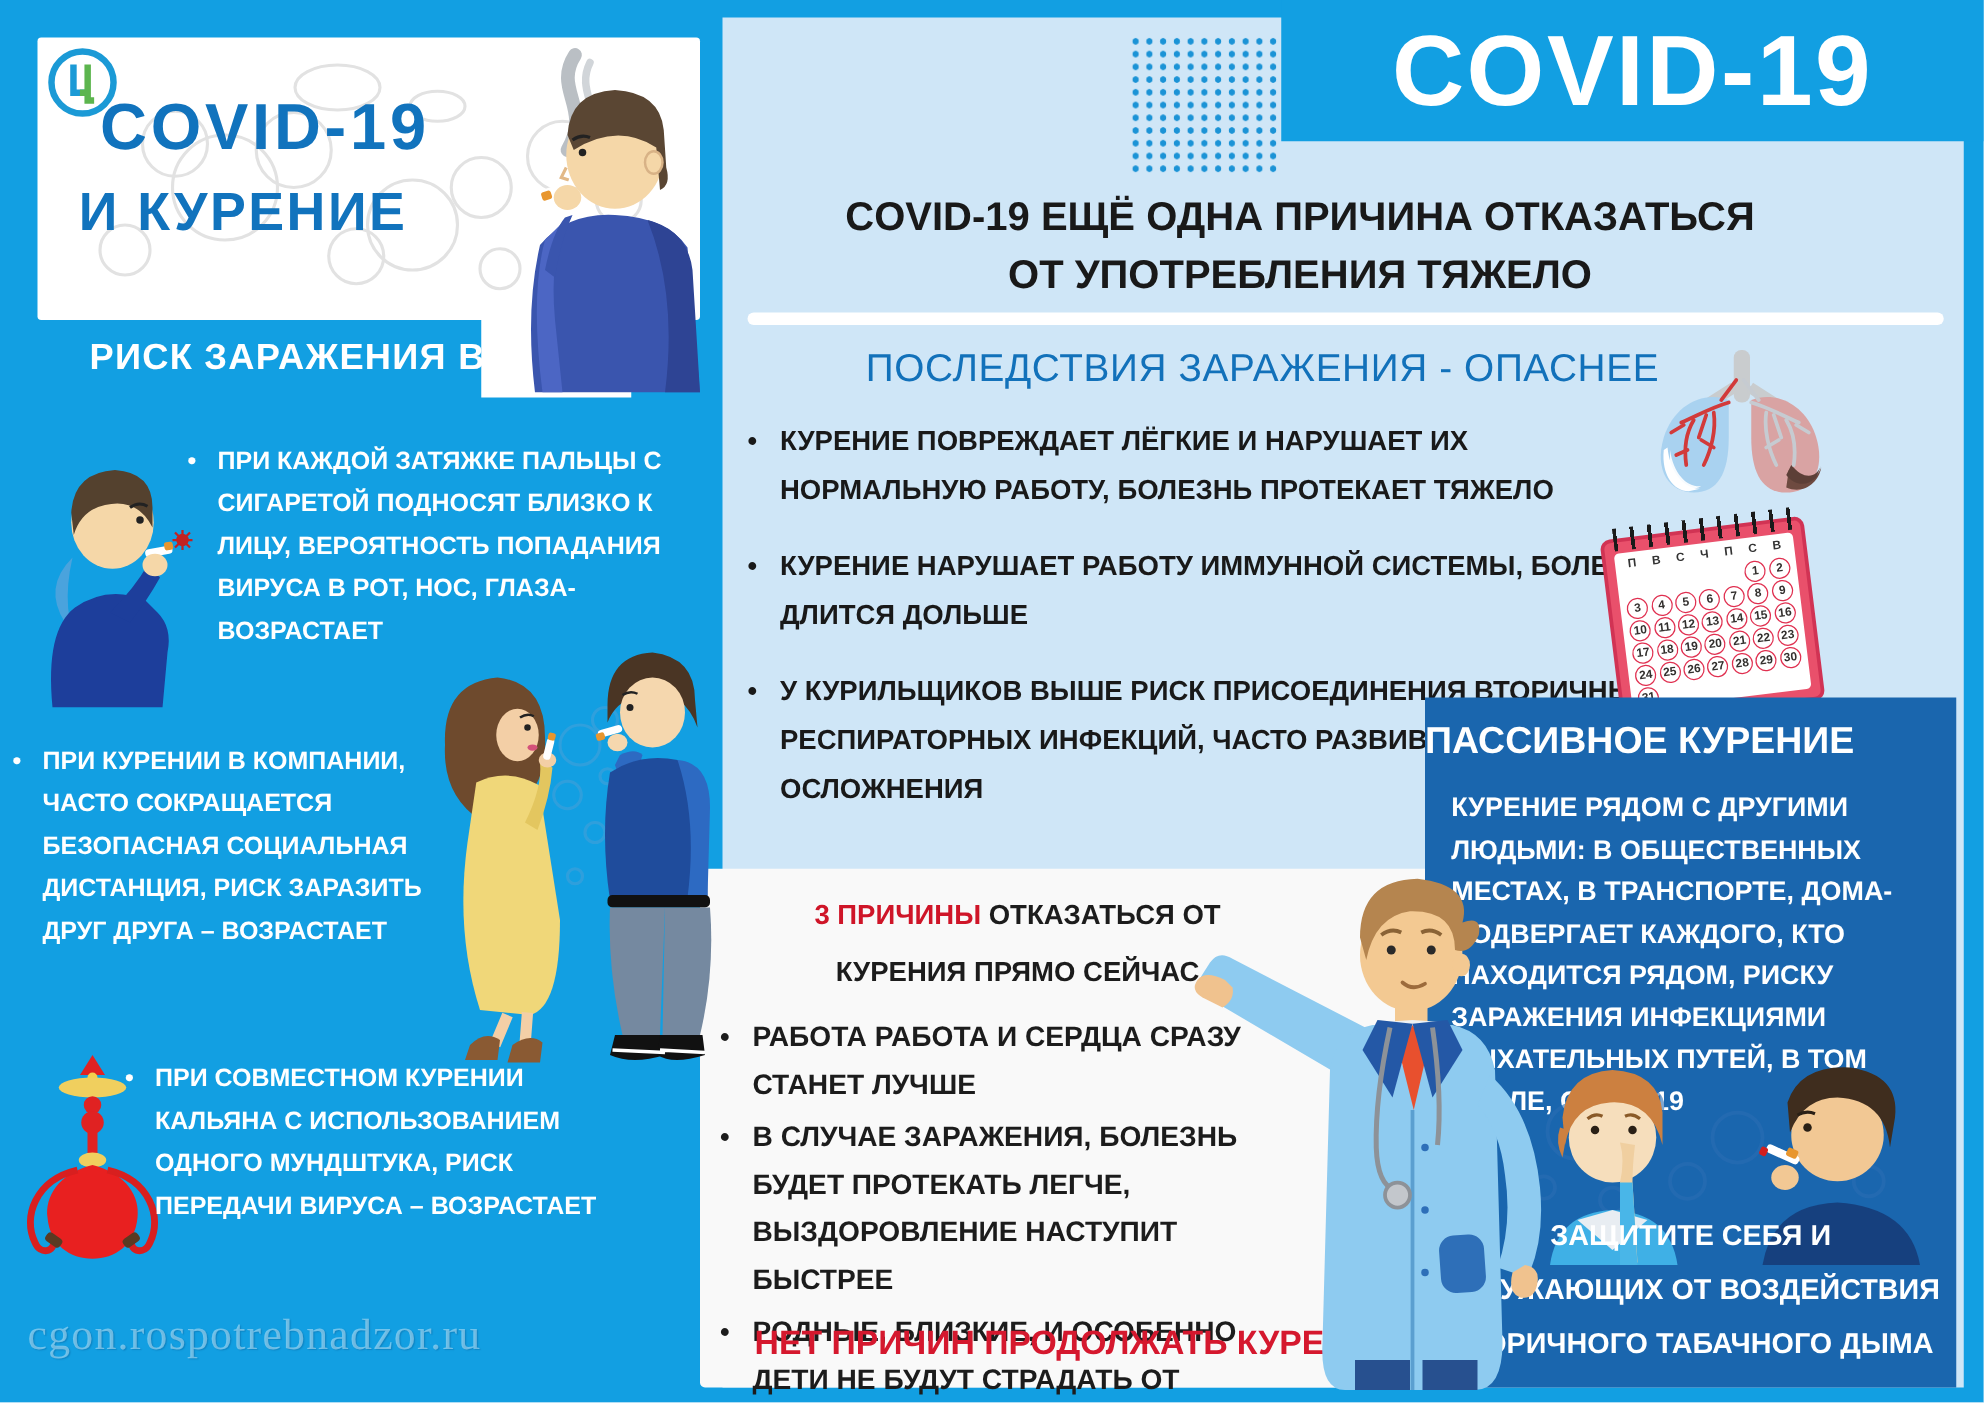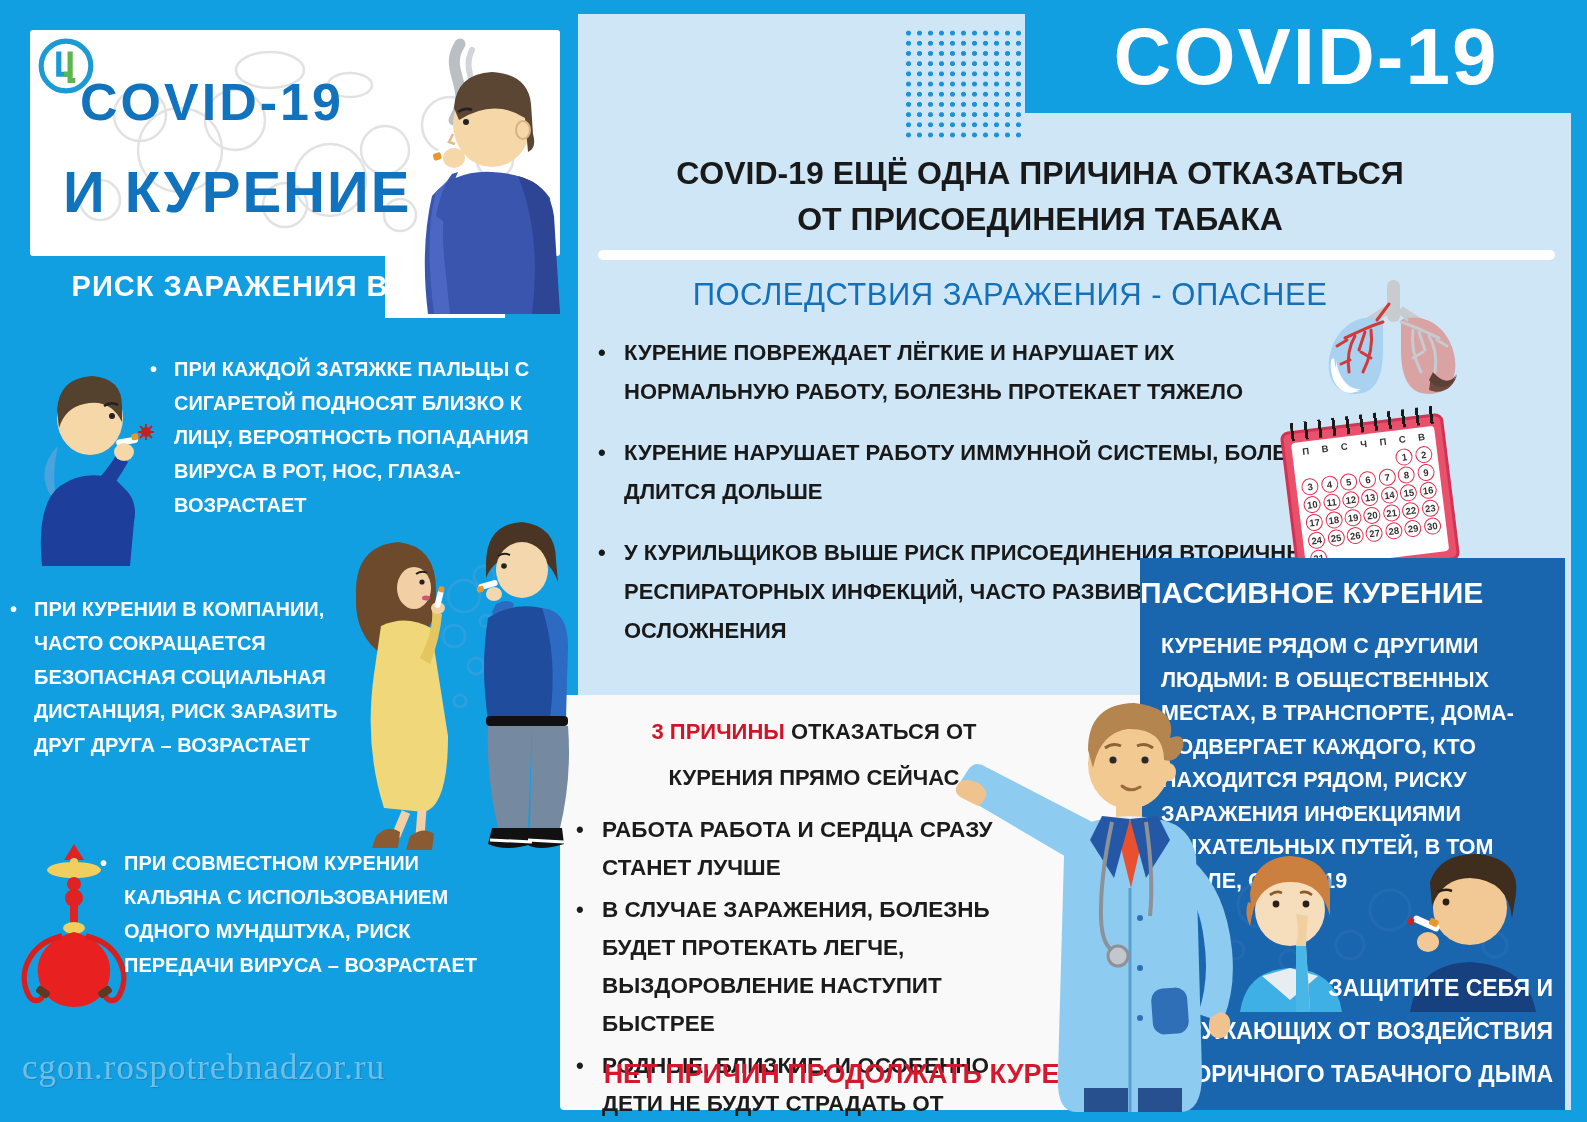--- a/index.html
+++ b/index.html
@@ -25,21 +25,21 @@
   .b-row{display:flex;margin-bottom:22px;}
   .b-dot{flex:0 0 26px;font-weight:bold;}
   .conseq-list .b-row{color:#191919;font-weight:bold;font-size:22px;line-height:39px;}
   .conseq-list .b-dot{color:#191919;font-size:22px;}
 
   
   .white-card{position:absolute;left:30px;top:30px;width:530px;height:226px;background:#fff;border-radius:3px;}
   .card-tab{position:absolute;left:385px;top:254px;width:120px;height:64px;background:#fff;}
   .card-smoke{position:absolute;left:0;top:0;width:530px;height:226px;}
   .card-title1{position:absolute;left:50px;top:42px;color:#1173bd;font-weight:bold;font-size:52px;letter-spacing:3px;}
-  .card-title2{position:absolute;left:33px;top:128px;color:#1173bd;font-weight:bold;font-size:58px;letter-spacing:2px;text-align:right;}
+  .card-title2{position:absolute;left:33px;top:116px;color:#1173bd;font-weight:bold;font-size:43px;letter-spacing:2px;text-align:right;}
   .card-man{position:absolute;left:392px;top:36px;width:168px;height:278px;z-index:4;}
   .risk-header{position:absolute;left:30px;top:270px;width:480px;text-align:center;
     color:#fff;font-weight:bold;font-size:29px;letter-spacing:1px;}
   .wbullets{color:#fff;font-weight:bold;font-size:20px;line-height:34px;position:absolute;}
   .wb1{left:150px;top:352px;width:410px;}
   .wb2{left:10px;top:592px;width:348px;}
   .wb3{left:100px;top:846px;width:400px;}
   .wbullets .b-dot{color:#fff;font-size:20px;flex:0 0 24px;}
   .smoker-left{position:absolute;left:28px;top:348px;width:138px;height:218px;}
   .couple{position:absolute;left:336px;top:506px;width:236px;height:350px;}
@@ -58,21 +58,21 @@
   .cal-grid{display:grid;grid-template-columns:repeat(7,1fr);row-gap:1px;justify-items:center;align-items:center;}
   .cal-wd{font-size:9.5px;font-weight:bold;color:#333;padding-bottom:3px;}
   .cal-day{font-size:9.5px;font-weight:bold;color:#33302e;width:15px;height:15px;line-height:15px;text-align:center;}
   .cal-day.circ{border:1.5px solid #e03050;border-radius:50%;}
 
   
   .dark-panel{position:absolute;left:1140px;top:558px;width:425px;height:552px;background:#1a66ae;}
   .dp-title{position:absolute;top:18px;left:0;width:100%;text-align:left;color:#fff;font-weight:bold;font-size:30px;}
   .dp-body{position:absolute;top:72px;left:21px;width:386px;color:#fff;font-weight:bold;font-size:21.5px;line-height:33.5px;}
   .dp-ill{position:absolute;left:0;top:292px;width:425px;height:162px;}
-  .dp-footer{position:absolute;bottom:14px;left:12px;right:12px;text-align:right;
+  .dp-footer{position:absolute;bottom:14px;left:12px;right:12px;text-align:center;
     color:#fff;font-weight:bold;font-size:23px;line-height:43px;}
 
   
   .reasons-box{position:absolute;left:560px;top:695px;width:580px;height:415px;background:#f9f9f9;
     border-radius:0 0 30px 4px;}
   .rb-title{position:absolute;left:14px;top:14px;width:480px;text-align:center;
     color:#1c1c1c;font-weight:bold;font-size:22px;line-height:46px;}
   .rb-title .red{color:#cf1528;}
   .rb-list{position:absolute;left:16px;top:116px;width:445px;}
   .rb-list .b-row{color:#1c1c1c;font-weight:bold;font-size:22.5px;line-height:38px;margin-bottom:4px;}
@@ -88,21 +88,21 @@
 
   <div class="light-panel"></div>
 
   <div class="covid-banner">
     <span>COVID-19</span>
   </div>
   <div class="dot-grid"></div>
 
   <div class="subtitle">
     <div>COVID-19 ЕЩЁ ОДНА ПРИЧИНА ОТКАЗАТЬСЯ</div>
-    <div>ОТ ПРИСОЕДИНЕНИЯ ТАБАКА</div>
+    <div>ОТ УПОТРЕБЛЕНИЯ ТЯЖЕЛО</div>
   </div>
   <div class="divider"></div>
 
   <div class="conseq-header">ПОСЛЕДСТВИЯ ЗАРАЖЕНИЯ - ОПАСНЕЕ</div>
   <div class="conseq-list">
     <div class="b-row">
       <span class="b-dot">•</span>
       <span>КУРЕНИЕ ПОВРЕЖДАЕТ ЛЁГКИЕ И НАРУШАЕТ ИХ НОРМАЛЬНУЮ РАБОТУ, БОЛЕЗНЬ ПРОТЕКАЕТ ТЯЖЕЛО</span>
     </div>
     <div class="b-row">

